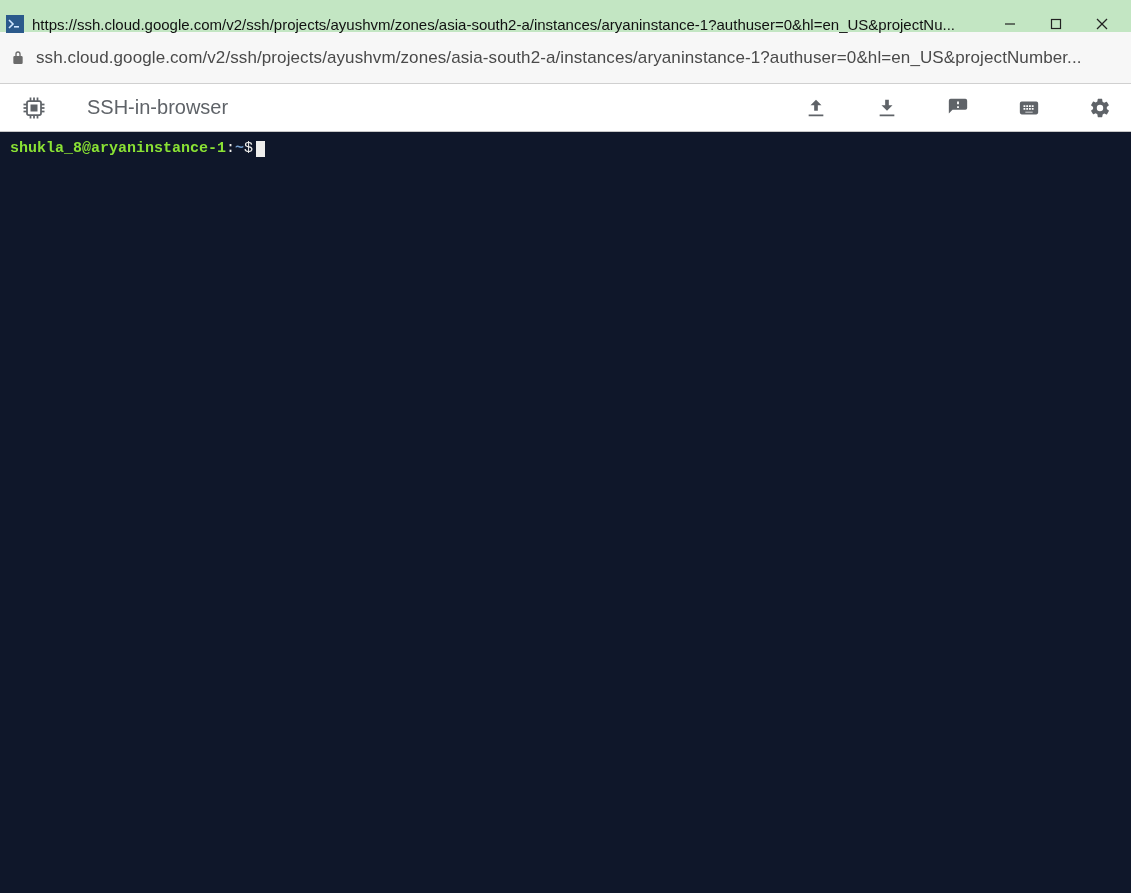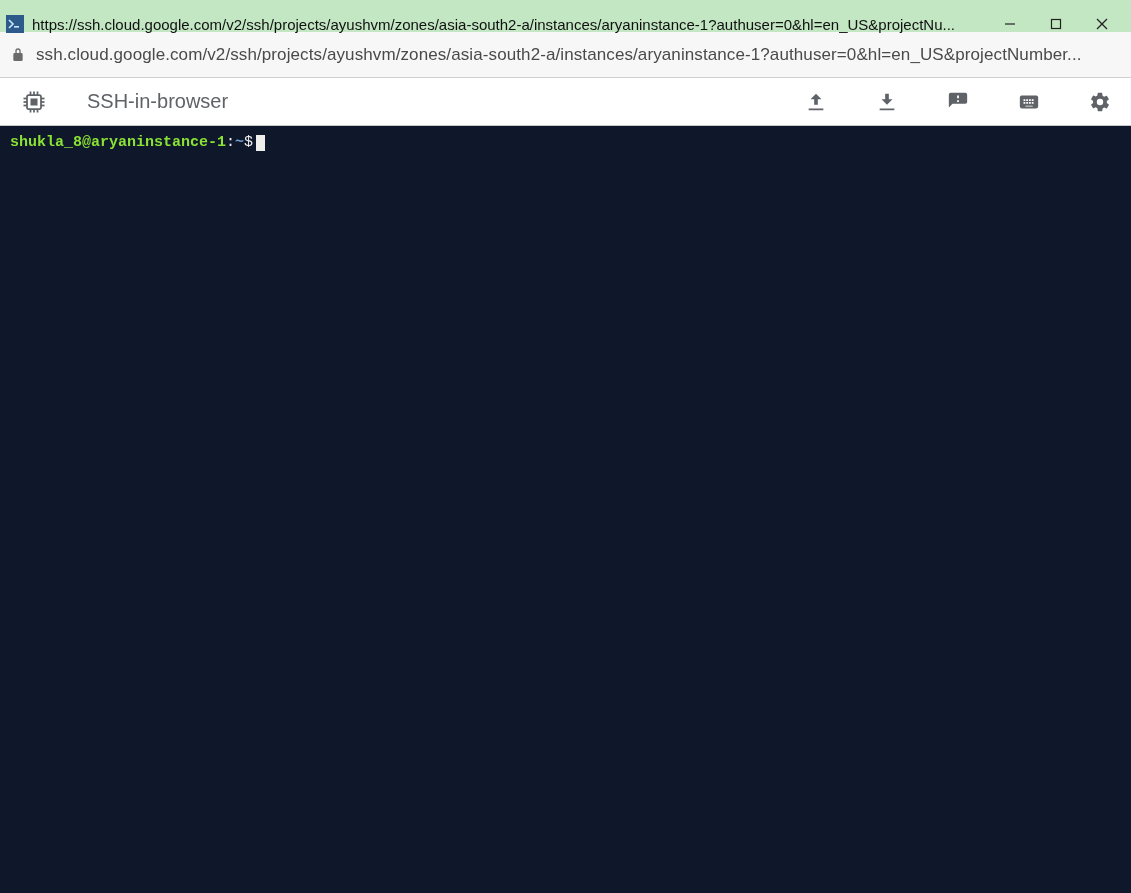--- a/index.html
+++ b/index.html
@@ -7,21 +7,21 @@
 
   
   .titlebar { height:32px; background:#c3e6c3; display:flex; align-items:center; padding:16px 6px 0 6px; font-size:15px; color:#1a1a1a; }
   .titlebar .app-icon { width:18px; height:18px; margin-right:8px; display:inline-block; }
   .titlebar .url { flex:1; white-space:nowrap; overflow:hidden; text-overflow:ellipsis; color:#111; }
   .win-controls { display:flex; align-items:center; gap:0; }
   .win-btn { width:46px; height:32px; display:flex; align-items:center; justify-content:center; }
   .win-btn svg { width:12px; height:12px; stroke:#222; fill:none; stroke-width:1.2; }
 
   
-  .addr-bar { height:46px; background:#f7f7f7; border-bottom:1px solid #d0d0d0; display:flex; align-items:center; padding:0 10px; font-size:17px; color:#4a4a4a; }
+  .addr-bar { height:52px; background:#f7f7f7; border-bottom:1px solid #d0d0d0; display:flex; align-items:center; padding:0 10px; font-size:17px; color:#4a4a4a; }
   .addr-bar .lock-icon { width:16px; height:16px; margin-right:10px; fill:#6b6b6b; }
   .addr-bar .addr-txt { flex:1; white-space:nowrap; overflow:hidden; text-overflow:ellipsis; letter-spacing:0.1px; }
 
   
   .header { height:48px; background:#fff; border-bottom:1px solid #c7c7c7; display:flex; align-items:center; padding:0 20px;gap:27px; }
   .header .cpu-icon { width:28px; height:28px; margin-right:12px; }
   .header .title { font-size:20px; color:#5f6368; font-weight:400; }
   .header .spacer { flex:1; }
   .header .hicon { width:22px; height:22px; margin-left:22px; fill:#5f6368; display:flex; align-items:center; justify-content:center; }
 

